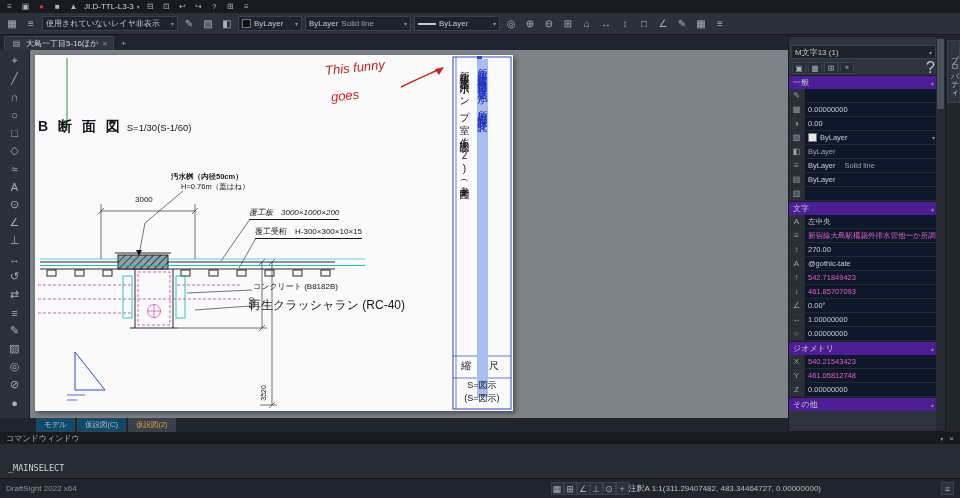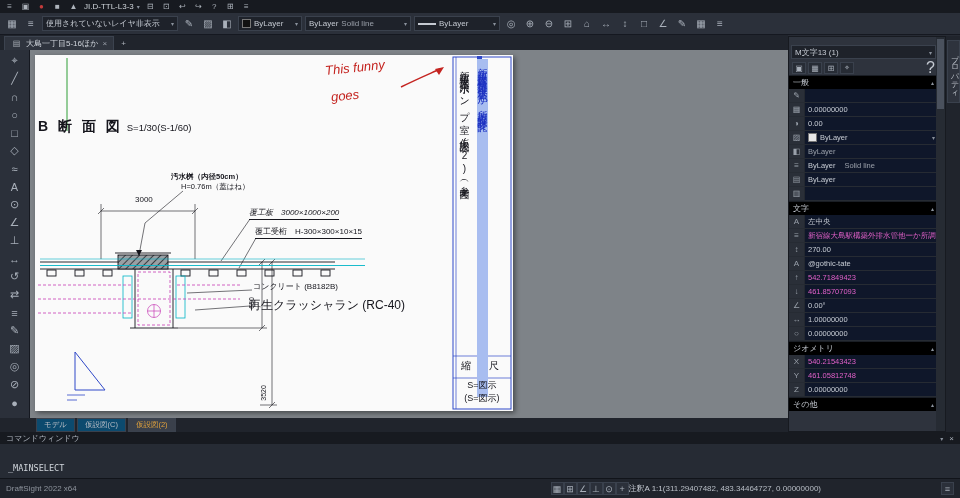--- a/index.html
+++ b/index.html
@@ -64,21 +64,21 @@
     color:#a9b0ba;font-size:9px;background:#2b303a;border:1px solid #3a414d;box-sizing:border-box;}
   
   .props{position:absolute;left:788px;top:36px;width:158px;height:396px;background:#2e333d;
     border:1px solid #171a20;box-sizing:border-box;}
   .p-inner{position:absolute;left:0;top:6px;width:149px;height:100%;}
   .p-combo{margin:2px;height:14px;}
   .p-icons{height:14px;display:flex;align-items:center;gap:2px;padding:0 3px;}
   .p-icons .pi{width:14px;height:12px;display:flex;align-items:center;justify-content:center;
     font-size:8px;color:#a9b0ba;background:#272c35;border:1px solid #3a414d;box-sizing:border-box;}
   .p-icons .help{margin-left:auto;color:#c4c9d1;}
-  .sec-h{height:13px;background:#000000;display:flex;align-items:center;font-size:8px;
+  .sec-h{height:13px;background:#4c1d95;display:flex;align-items:center;font-size:8px;
     color:#c8cdd5;padding:0 4px;border-top:1px solid #1a1e25;}
   .sec-h .caret{margin-left:auto;}
   .p-row{height:13px;display:flex;align-items:stretch;border-bottom:1px solid #262b33;}
   .p-ico{width:15px;display:flex;align-items:center;justify-content:center;font-size:8px;
     color:#99a0aa;background:#2a2f38;border-right:1px solid #232830;flex:none;}
   .p-val{flex:1;display:flex;align-items:center;padding:0 3px;font-size:7.5px;color:#c8cdd5;
     background:#0f172a;overflow:hidden;white-space:nowrap;gap:3px;}
   .p-val .caret{margin-left:auto;}
   .p-val.pink{color:#e060c8;}
   .p-val .sub{color:#9aa0aa;margin-left:6px;}

